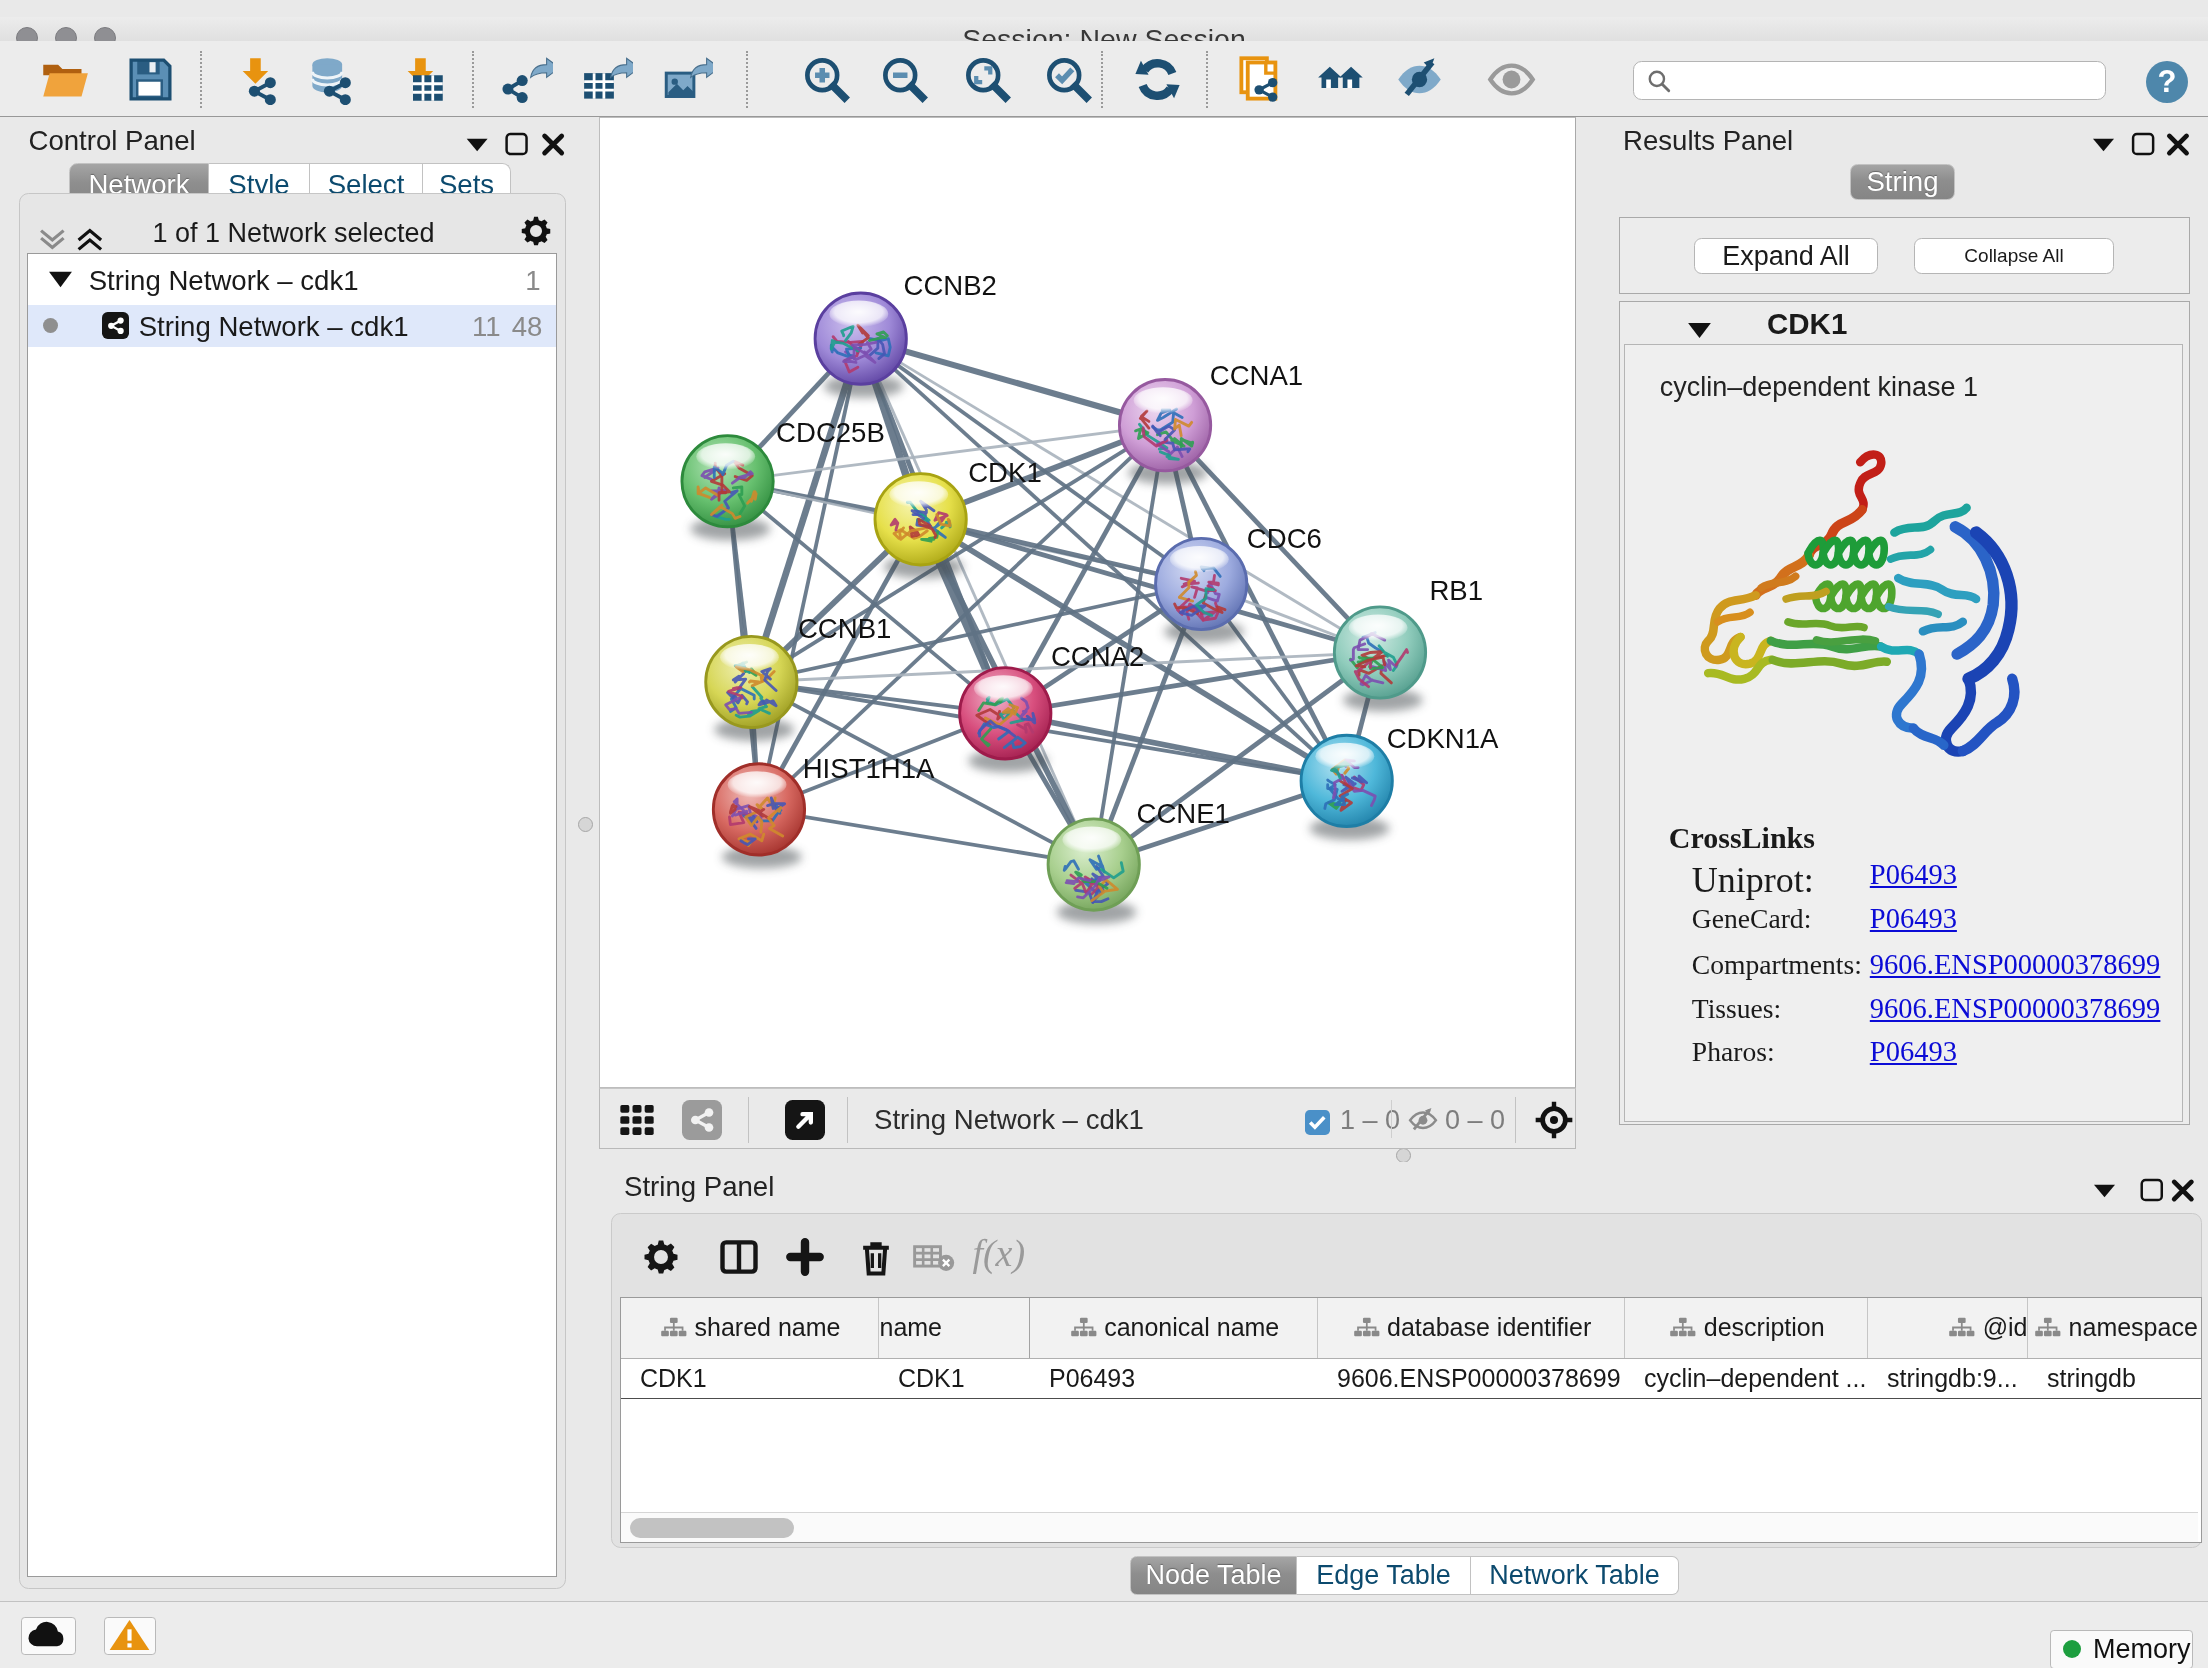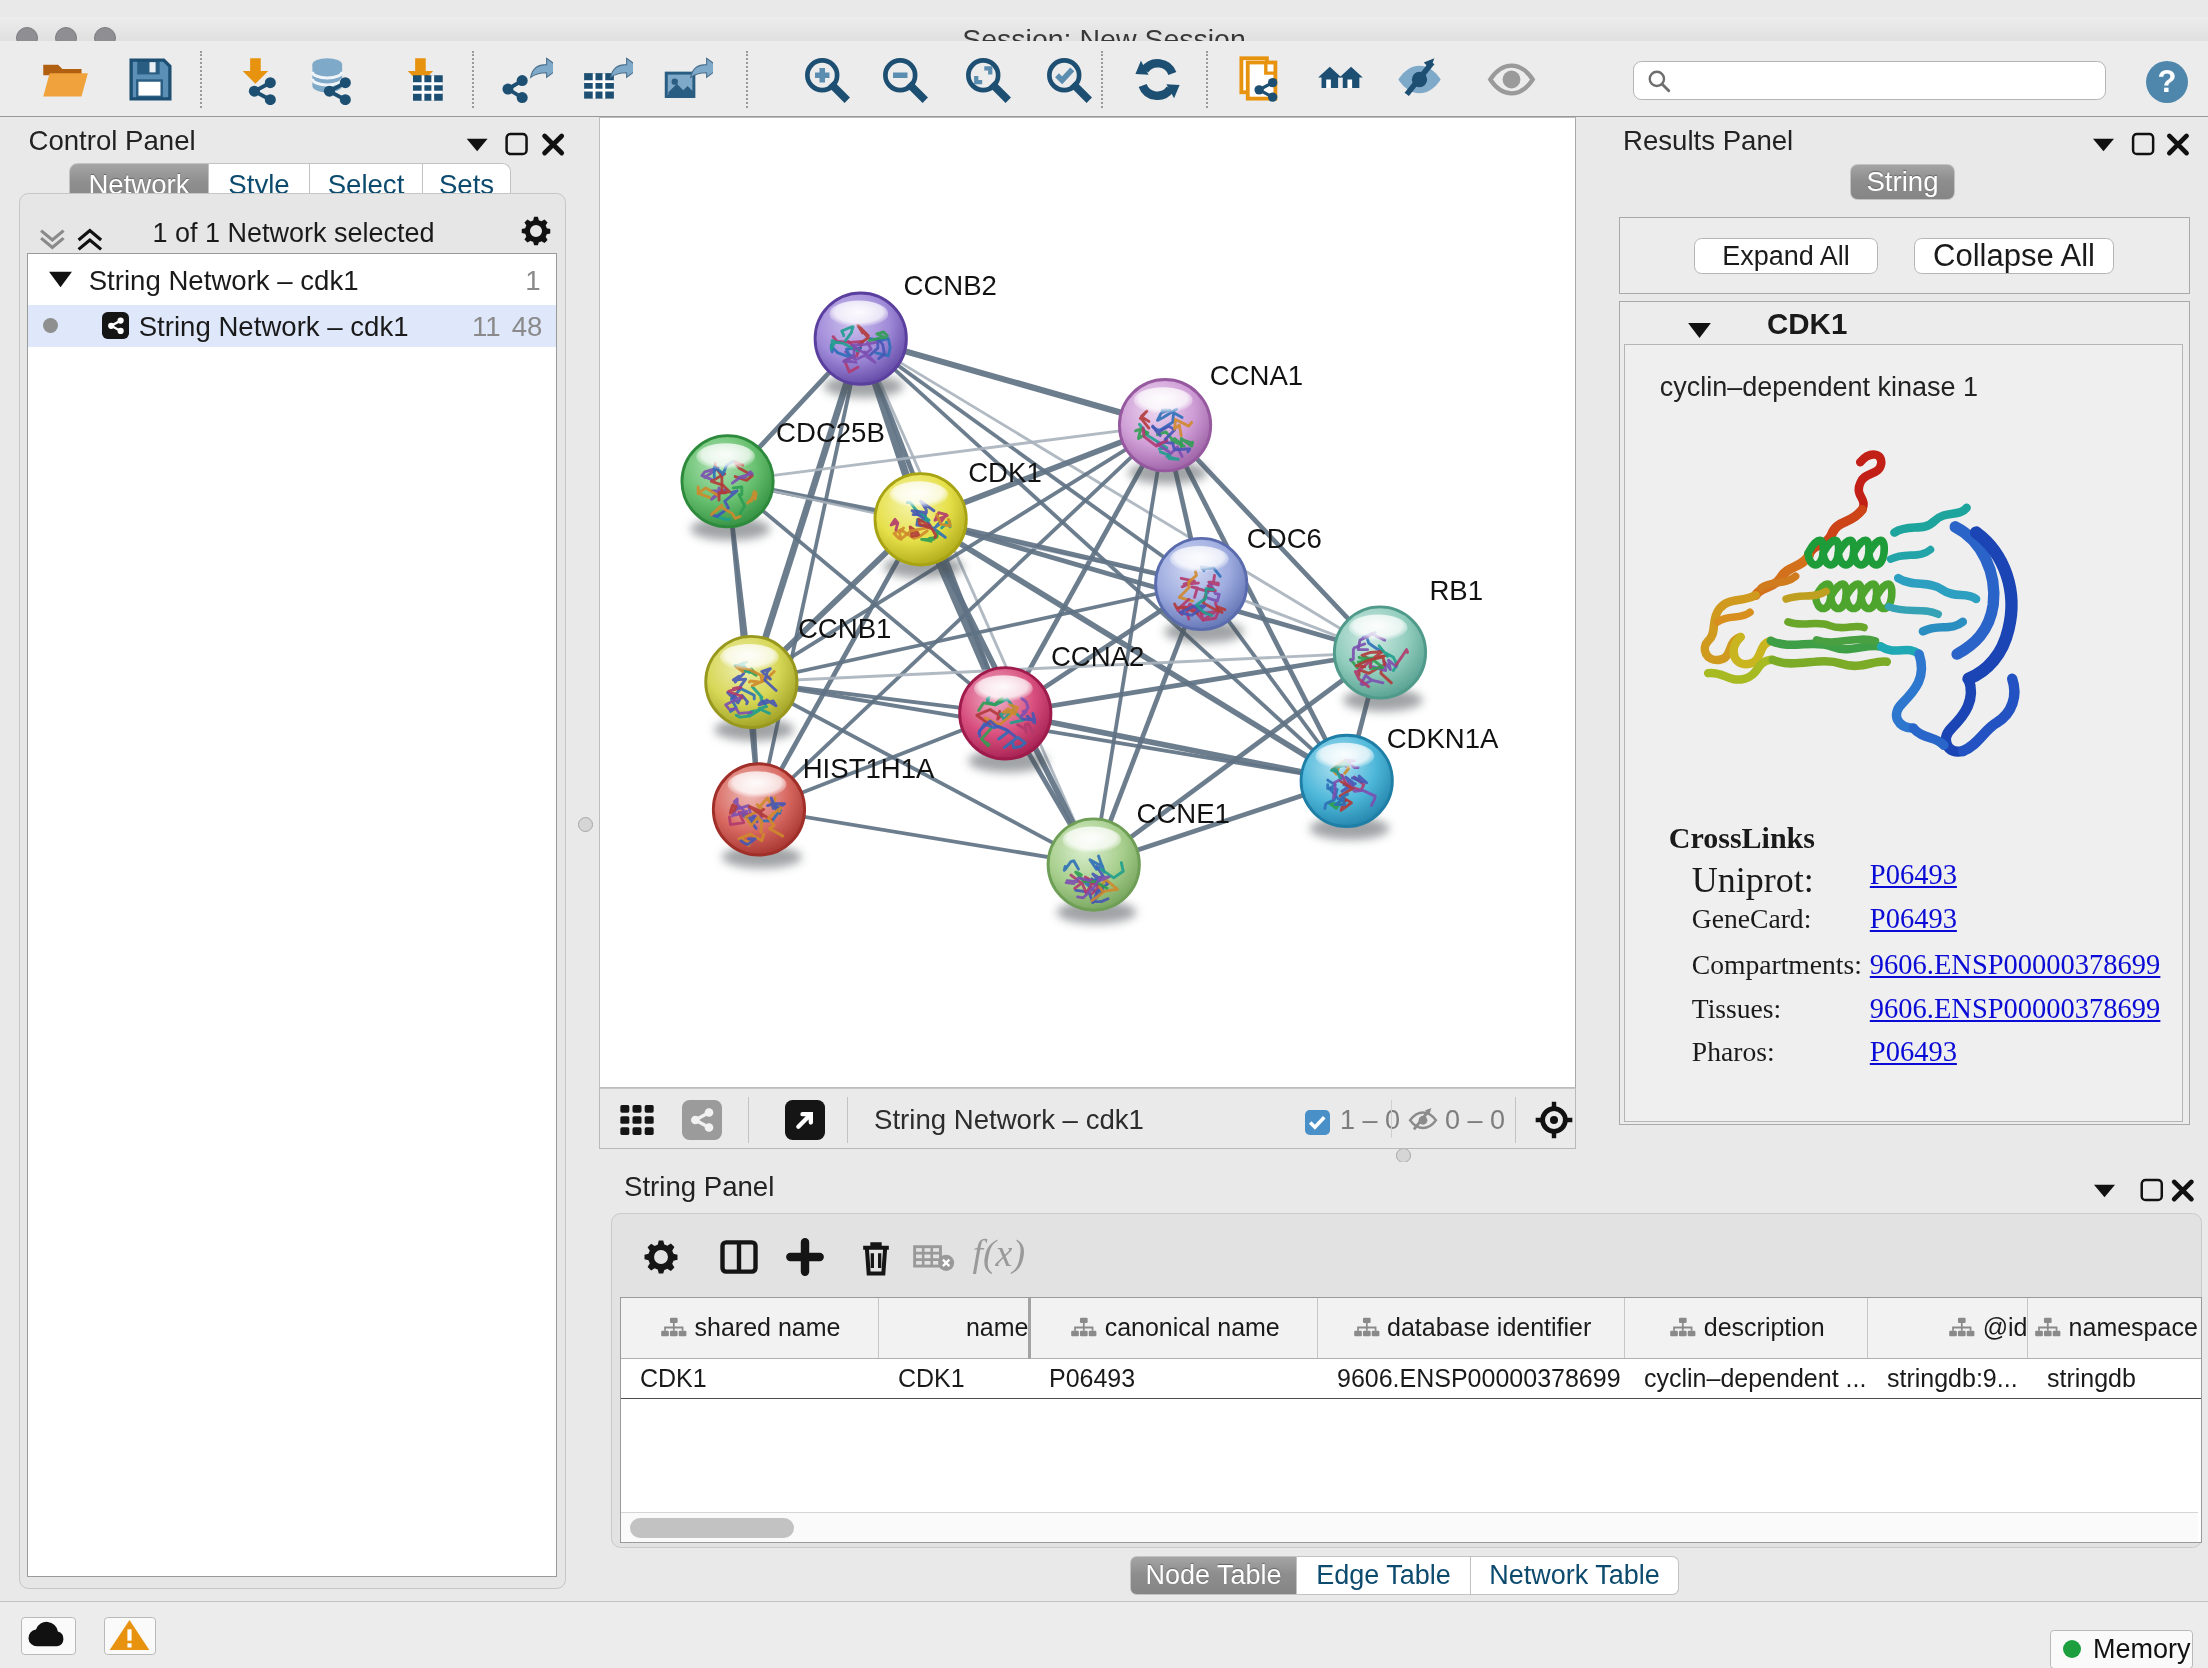--- a/index.html
+++ b/index.html
@@ -581,21 +581,21 @@
 <div class="abs rpanel">
 <div class="abs panehead" style="left:44px;top:7.6px">Results Panel</div>
 <svg class="abs" style="left:514px;top:14.3px" width="105" height="27" viewBox="0 0 110 28">
 <path d="M0 8h22l-11 13z" fill="#111"></path>
 <rect x="42" y="3" width="21" height="21" rx="4" fill="none" stroke="#111" stroke-width="2.6"></rect>
 <path d="M80 5 98 23 M98 5 80 23" stroke="#111" stroke-width="5" stroke-linecap="round"></path>
 </svg>
 <div class="abs tab tabsel" style="left:271px;top:47px;width:105px;line-height:34px;font-size:27.6px;border-radius:7.6px">String</div>
 <div class="rbox" style="top:100px;height:77px">
 <div style="position:absolute;left:74px;top:20px;width:184px;height:36px;background:#fff;border:1px solid #b5b5b5;border-radius:7.6px;text-align:center;font-size:27px;line-height:34px">Expand All</div>
-<div style="position:absolute;left:294px;top:20px;width:200px;height:36px;background:#fff;border:1px solid #b5b5b5;border-radius:7.6px;text-align:center;font-size:31px;line-height:34px">Collapse All</div>
+<div style="position:absolute;left:294px;top:20px;width:200px;height:36px;background:#fff;border:1px solid #b5b5b5;border-radius:7.6px;text-align:center;font-size:19px;line-height:34px">Collapse All</div>
 </div>
 <div class="rbox" style="top:184px;height:824px">
 <svg style="position:absolute;left:67px;top:19px" width="25" height="19" viewBox="0 0 26 20">
         <path d="M1 2h24L13 18z" fill="#111"></path>
       </svg>
 <div style="position:absolute;left:147px;top:4.8px;font-size:29.5px;font-weight:bold">CDK1</div>
 <div style="position:absolute;left:3.8px;top:42px;width:559px;height:778px;background:#efefef;border:1px solid #b5b5b5">
 <div style="position:absolute;left:35px;top:27px;font-size:27px;color:#222">cyclin–dependent kinase 1</div>
 <svg width="361" height="328" viewBox="0 0 380 345" style="position:absolute;left:49px;top:100px">
 <path d="M196,18 C206,6 220,8 218,20 C216,32 200,28 196,40 C190,54 204,56 198,68" fill="none" stroke="#c21f17" stroke-width="9" stroke-linecap="round"></path>
@@ -692,21 +692,21 @@
             <tr style="height:60px;background:#f2f2f2">
 <td style="border-right:1px solid #c6c6c6;border-bottom:1px solid #b0b0b0;text-align:center;white-space:nowrap;overflow:hidden"><svg width="28.5" height="25" viewBox="0 0 26 22" style="vertical-align:-3.8px">
                   <g fill="#8a8a8a">
                     <rect x="10" y="2" width="7" height="5" rx="1"></rect>
                     <rect x="2" y="14" width="7" height="5" rx="1"></rect>
                     <rect x="10" y="14" width="7" height="5" rx="1"></rect>
                     <rect x="18" y="14" width="7" height="5" rx="1"></rect>
                     <path d="M13.5 7v4M5.5 14v-3h16v3M13.5 11v3" stroke="#8a8a8a" stroke-width="1.6" fill="none"></path>
                   </g>
                 </svg> shared name</td>
-<td style="border-right:3px solid #a3a3a3;border-bottom:1px solid #b0b0b0;text-align:right;white-space:nowrap;overflow:hidden"> name</td>
+<td style="border-right:1px solid #a3a3a3;border-bottom:1px solid #b0b0b0;text-align:left;white-space:nowrap;overflow:hidden"> name</td>
 <td style="border-right:1px solid #c6c6c6;border-bottom:1px solid #b0b0b0;text-align:center;white-space:nowrap;overflow:hidden"><svg width="28.5" height="25" viewBox="0 0 26 22" style="vertical-align:-3.8px">
                   <g fill="#8a8a8a">
                     <rect x="10" y="2" width="7" height="5" rx="1"></rect>
                     <rect x="2" y="14" width="7" height="5" rx="1"></rect>
                     <rect x="10" y="14" width="7" height="5" rx="1"></rect>
                     <rect x="18" y="14" width="7" height="5" rx="1"></rect>
                     <path d="M13.5 7v4M5.5 14v-3h16v3M13.5 11v3" stroke="#8a8a8a" stroke-width="1.6" fill="none"></path>
                   </g>
                 </svg> canonical name</td>
 <td style="border-right:1px solid #c6c6c6;border-bottom:1px solid #b0b0b0;text-align:center;white-space:nowrap;overflow:hidden"><svg width="28.5" height="25" viewBox="0 0 26 22" style="vertical-align:-3.8px">

